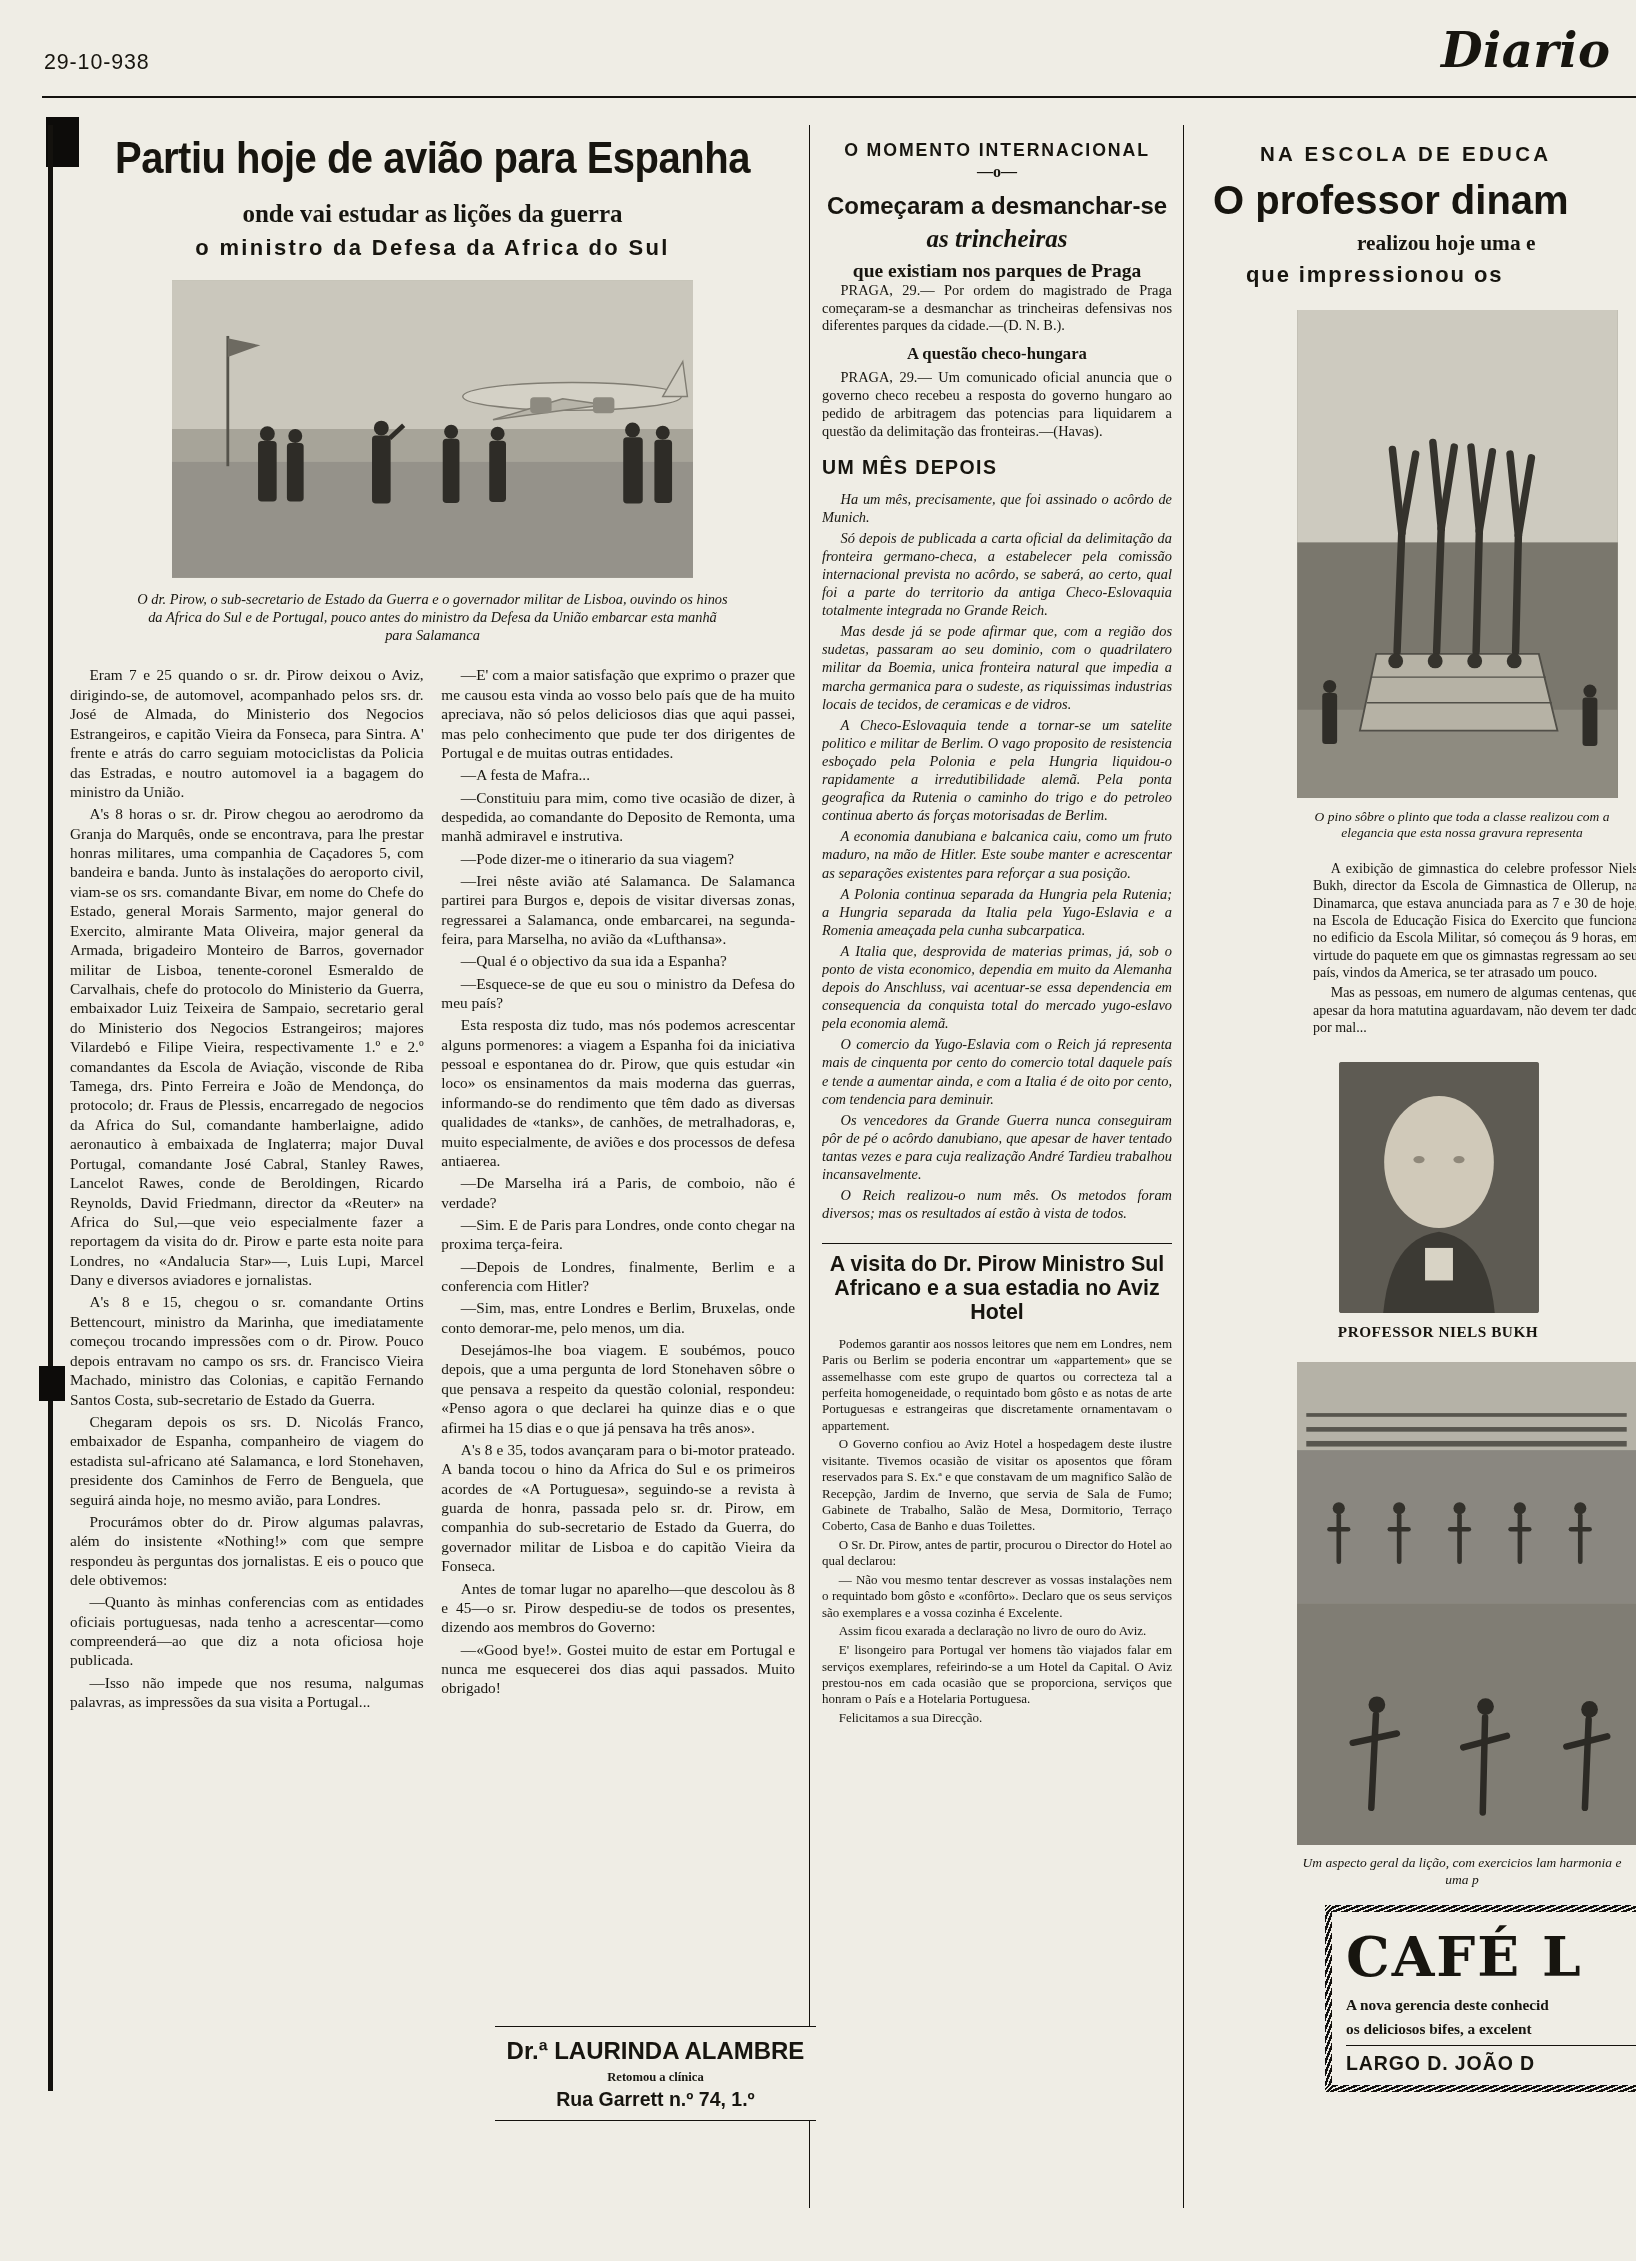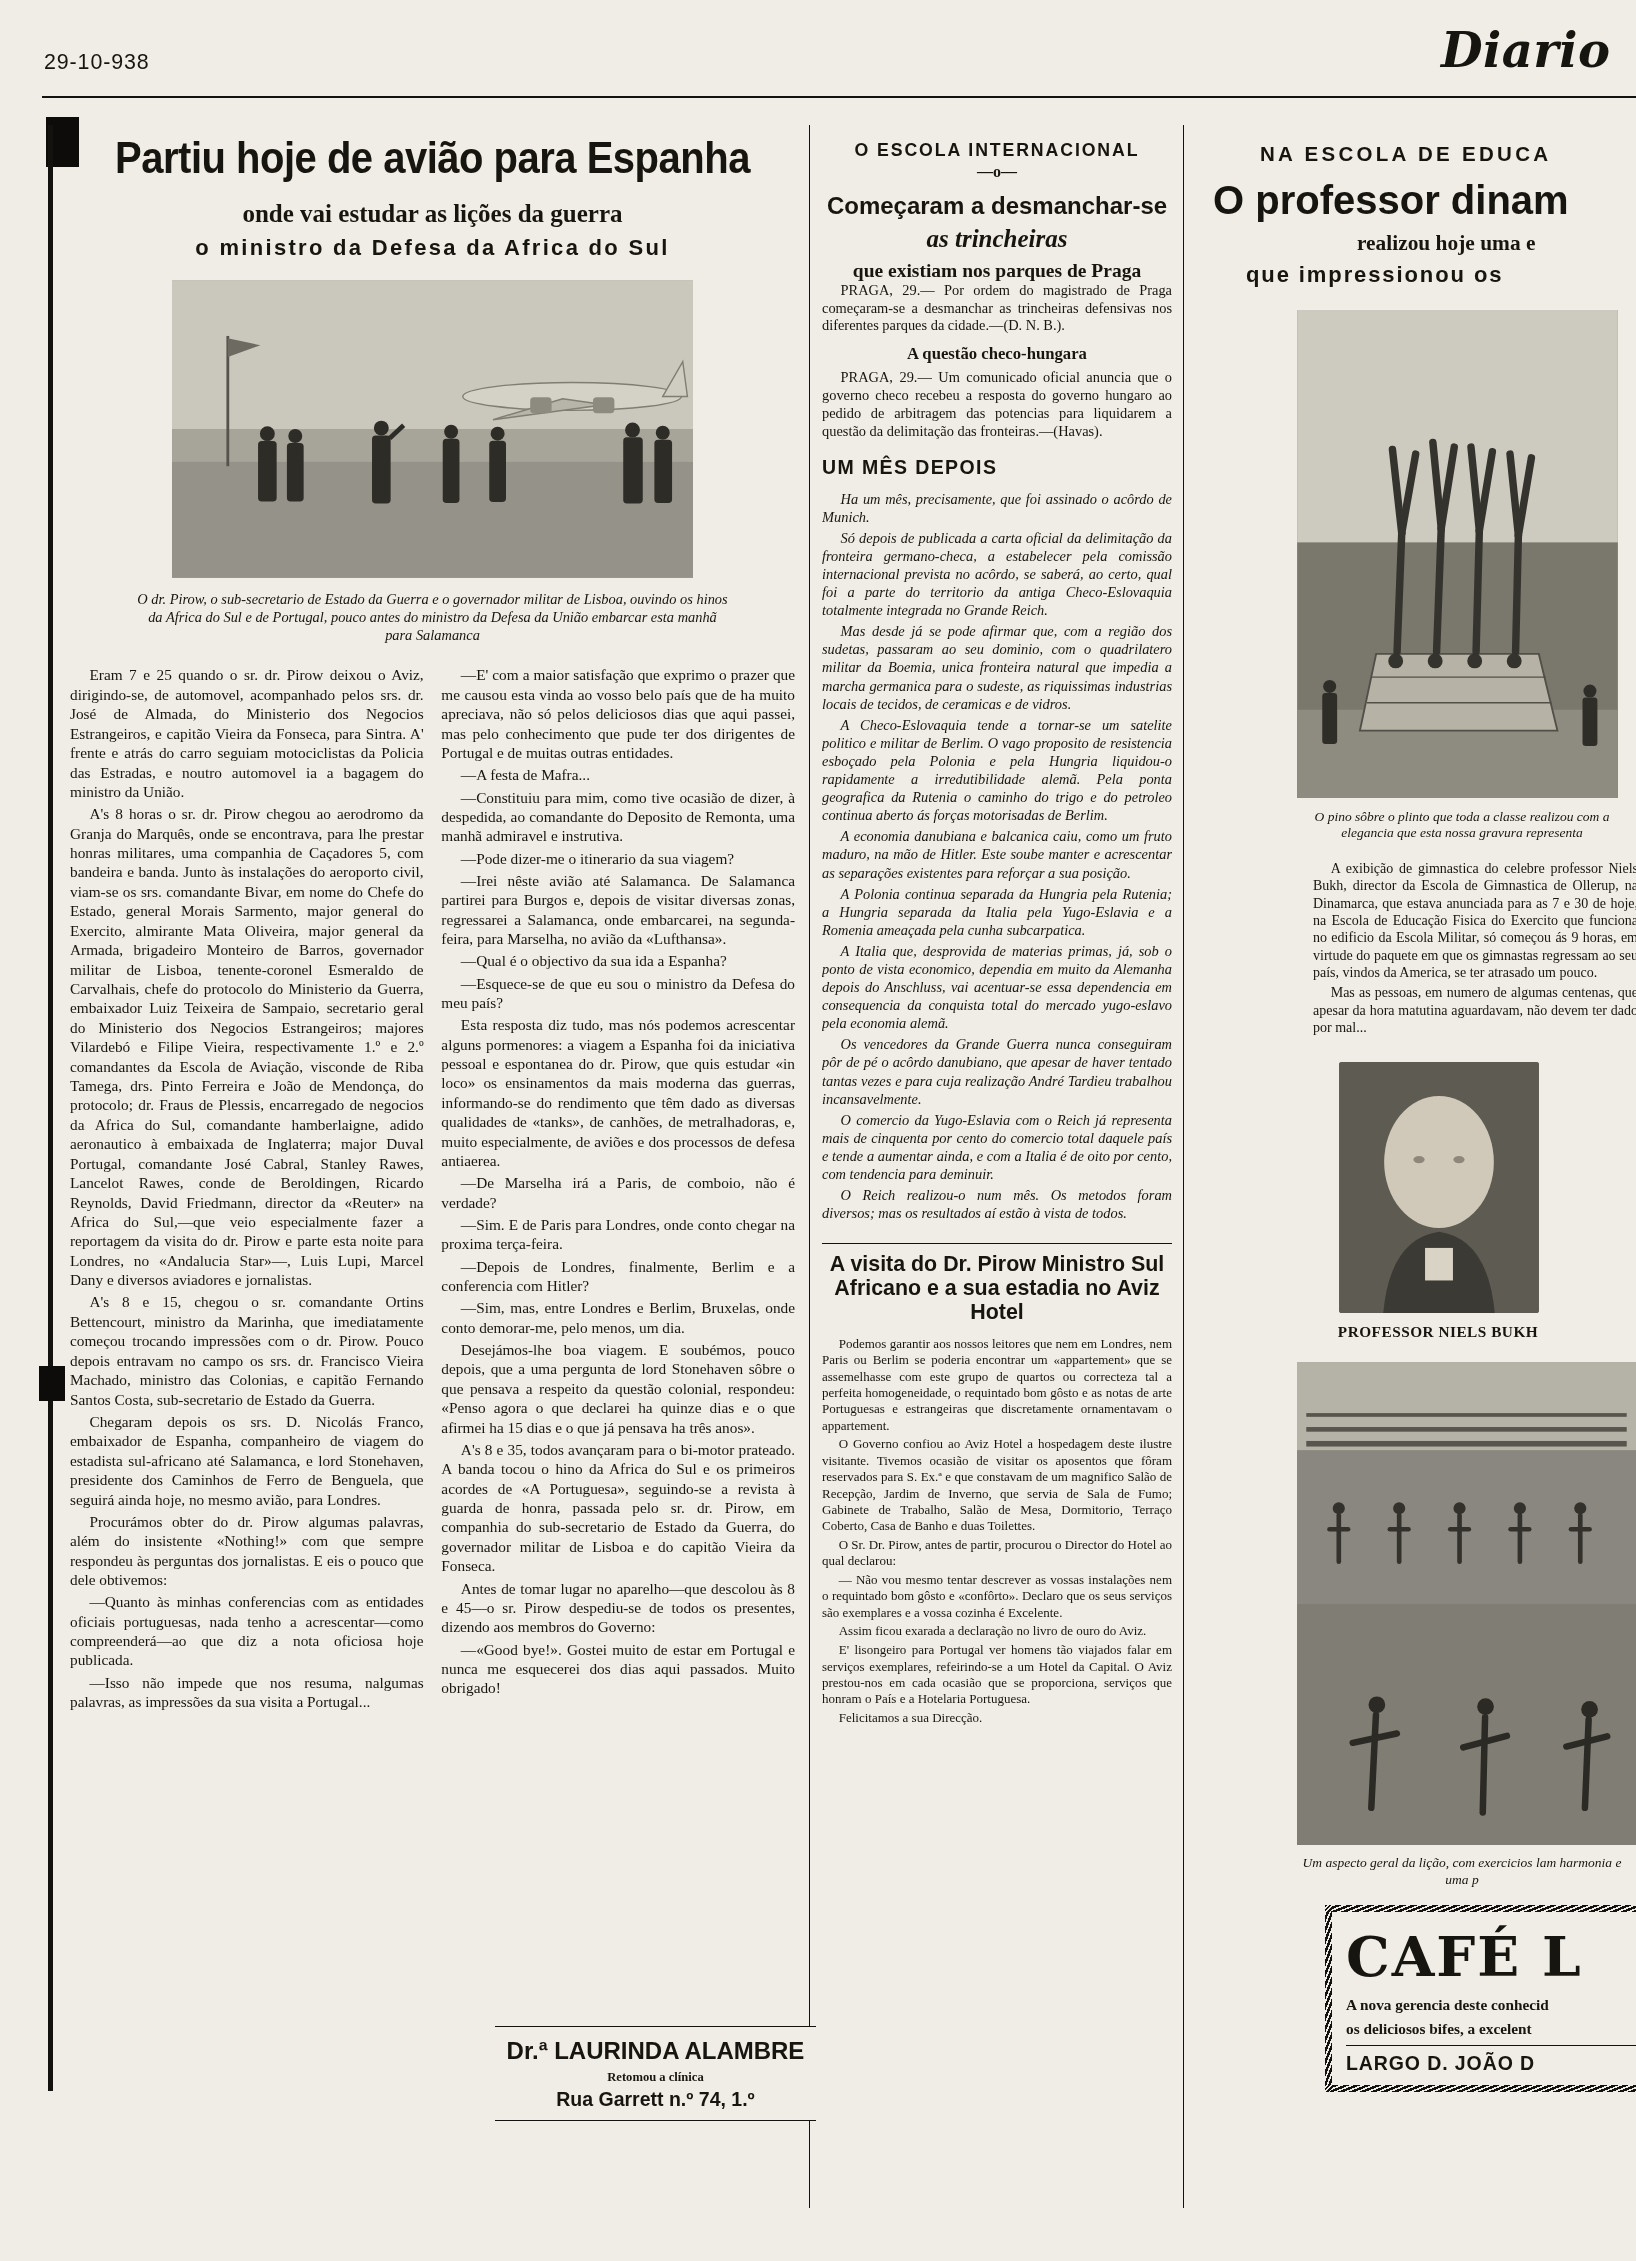--- a/index.html
+++ b/index.html
@@ -215,43 +215,43 @@
     </div>
 </section>
 
 <div class="clinic-ad">
   <div class="clinic-name">Dr.ª LAURINDA ALAMBRE</div>
   <div class="clinic-line1">Retomou a clínica</div>
   <div class="clinic-line2">Rua Garrett n.º 74, 1.º</div>
 </div>
 
 <section class="mid-col">
-  <div class="kicker">O ESCOLA INTERNACIONAL</div>
+  <div class="kicker">O MOMENTO INTERNACIONAL</div>
   <div class="orn">—o—</div>
   <h2 class="mid-h1">Começaram a desmanchar-se</h2>
   <h3 class="mid-h2">as trincheiras</h3>
   <h4 class="mid-h3">que existiam nos parques de Praga</h4>
 
   <div class="mid-body">
     <p>PRAGA, 29.— Por ordem do magistrado de Praga começaram-se a desmanchar as trincheiras defensivas nos diferentes parques da cidade.—(D. N. B.).</p>
     <div class="mid-subhead">A questão checo-hungara</div>
     <p>PRAGA, 29.— Um comunicado oficial anuncia que o governo checo recebeu a resposta do governo hungaro ao pedido de arbitragem das potencias para liquidarem a questão da delimitação das fronteiras.—(Havas).</p>
   </div>
 
   <div class="month-title">UM MÊS DEPOIS</div>
   <div class="italic-block flow">
       <p>Ha um mês, precisamente, que foi assinado o acôrdo de Munich.</p>
       <p>Só depois de publicada a carta oficial da delimitação da fronteira germano-checa, a estabelecer pela comissão internacional prevista no acôrdo, se saberá, ao certo, qual foi a parte do territorio da antiga Checo-Eslovaquia totalmente integrada no Grande Reich.</p>
       <p>Mas desde já se pode afirmar que, com a região dos sudetas, passaram ao seu dominio, com o quadrilatero militar da Boemia, unica fronteira natural que impedia a marcha germanica para o sudeste, as riquissimas industrias locais de tecidos, de ceramicas e de vidros.</p>
       <p>A Checo-Eslovaquia tende a tornar-se um satelite politico e militar de Berlim. O vago proposito de resistencia esboçado pela Polonia e pela Hungria liquidou-o rapidamente a irredutibilidade alemã. Pela ponta geografica da Rutenia o caminho do trigo e do petroleo continua aberto ás forças motorisadas de Berlim.</p>
       <p>A economia danubiana e balcanica caiu, como um fruto maduro, na mão de Hitler. Este soube manter e acrescentar as separações existentes para reforçar a sua posição.</p>
       <p>A Polonia continua separada da Hungria pela Rutenia; a Hungria separada da Italia pela Yugo-Eslavia e a Romenia ameaçada pela cunha subcarpatica.</p>
       <p>A Italia que, desprovida de materias primas, já, sob o ponto de vista economico, dependia em muito da Alemanha depois do Anschluss, vai acentuar-se essa dependencia em consequencia da conquista total do mercado yugo-eslavo pela economia alemã.</p>
+      <p>O comercio da Yugo-Eslavia com o Reich já representa mais de cinquenta por cento do comercio total daquele país e tende a aumentar ainda, e com a Italia é de oito por cento, com tendencia para deminuir.</p>
       <p>Os vencedores da Grande Guerra nunca conseguiram pôr de pé o acôrdo danubiano, que apesar de haver tentado tantas vezes e para cuja realização André Tardieu trabalhou incansavelmente.</p>
-      <p>O comercio da Yugo-Eslavia com o Reich já representa mais de cinquenta por cento do comercio total daquele país e tende a aumentar ainda, e com a Italia é de oito por cento, com tendencia para deminuir.</p>
       <p>O Reich realizou-o num mês. Os metodos foram diversos; mas os resultados aí estão à vista de todos.</p>
     </div>
 
   <div class="aviz-head">A visita do Dr. Pirow Ministro Sul Africano e a sua estadia no Aviz Hotel</div>
   <div class="aviz-body flow">
       <p>Podemos garantir aos nossos leitores que nem em Londres, nem Paris ou Berlim se poderia encontrar um «appartement» que se assemelhasse com este grupo de quartos ou correcteza tal a perfeita homogeneidade, o requintado bom gôsto e as notas de arte Portuguesas e estrangeiras que discretamente ornamentavam o appartement.</p>
       <p>O Governo confiou ao Aviz Hotel a hospedagem deste ilustre visitante. Tivemos ocasião de visitar os aposentos que fôram reservados para S. Ex.ª e que constavam de um magnifico Salão de Recepção, Jardim de Inverno, que servia de Sala de Fumo; Gabinete de Trabalho, Salão de Mesa, Dormitorio, Terraço Coberto, Casa de Banho e duas Toilettes.</p>
       <p>O Sr. Dr. Pirow, antes de partir, procurou o Director do Hotel ao qual declarou:</p>
       <p>— Não vou mesmo tentar descrever as vossas instalações nem o requintado bom gôsto e «confôrto». Declaro que os seus serviços são exemplares e a vossa cozinha é Excelente.</p>
       <p>Assim ficou exarada a declaração no livro de ouro do Aviz.</p>

